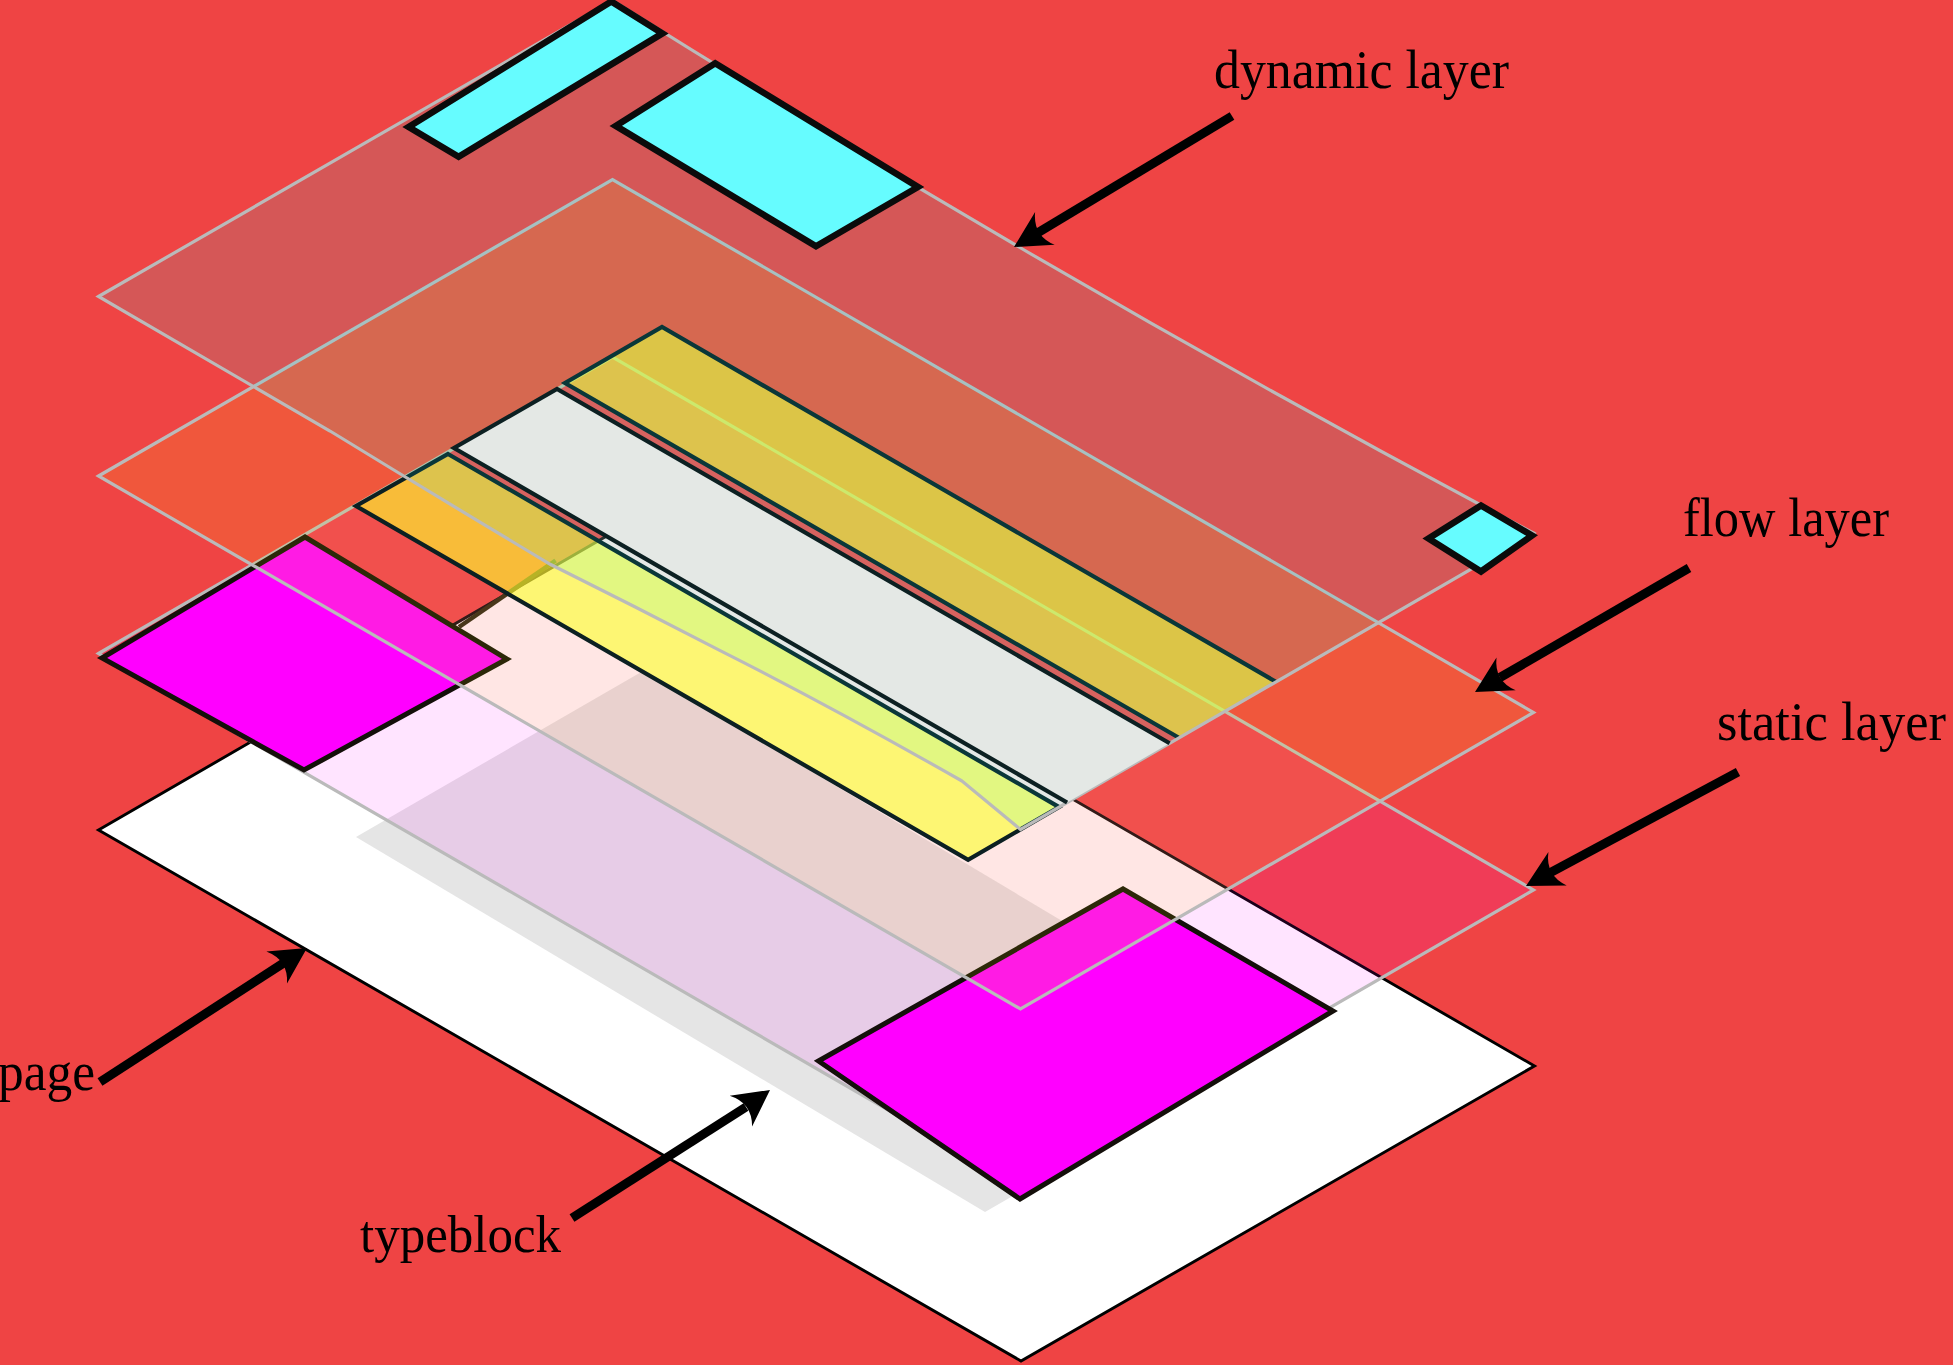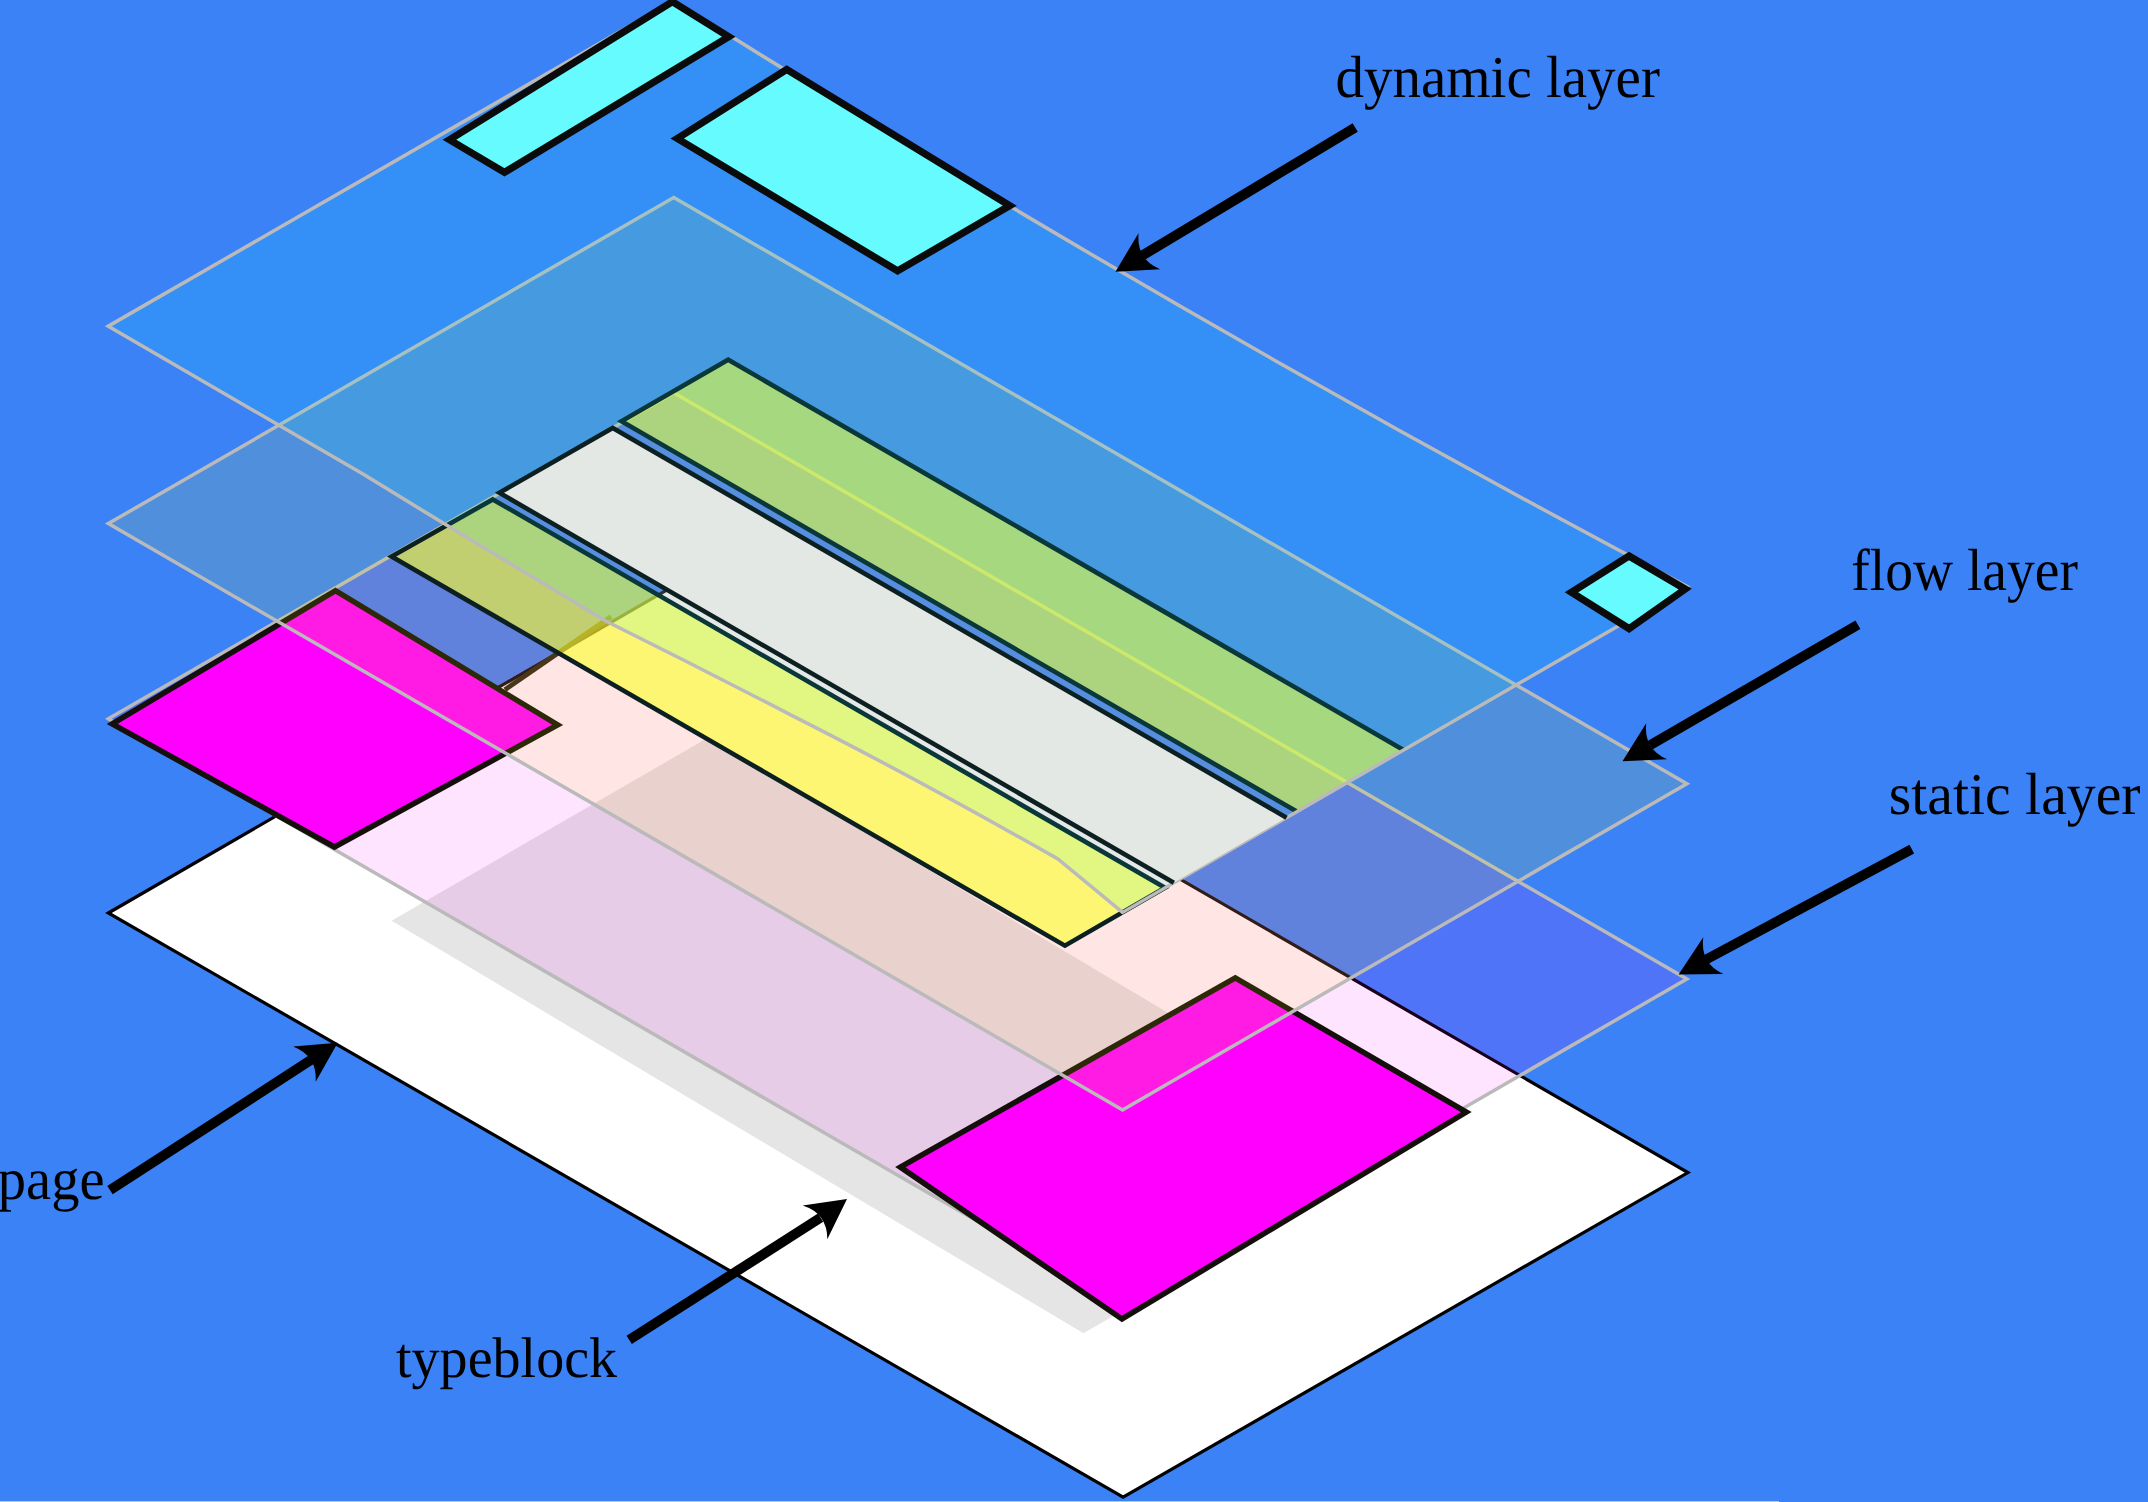--- a/index.html
+++ b/index.html
@@ -1,16 +1,16 @@
 <!DOCTYPE html>
 <html><head>
 <meta charset="utf-8">
 <style>
   html,body{margin:0;padding:0;background:#ffffff;}
-  .wrap{position:relative;width:1953px;height:1365px;overflow:hidden;background:#3b82f6;text-align:right;}
+  .wrap{position:relative;width:1953px;height:1365px;overflow:hidden;background:#ef4444;text-align:right;}
   svg{position:absolute;left:0;top:0;}
   text{font-family:"Liberation Serif", serif;fill:#000;}
 </style>
 </head>
 <body>
 <div class="wrap">
 <svg width="1953" height="1365" viewBox="0 0 1953 1365">
 
   <polygon points="98.5,830 612,533 1534.5,1066 1021,1361" fill="#ffffff" stroke="#000000" stroke-width="2.9"></polygon>
 

